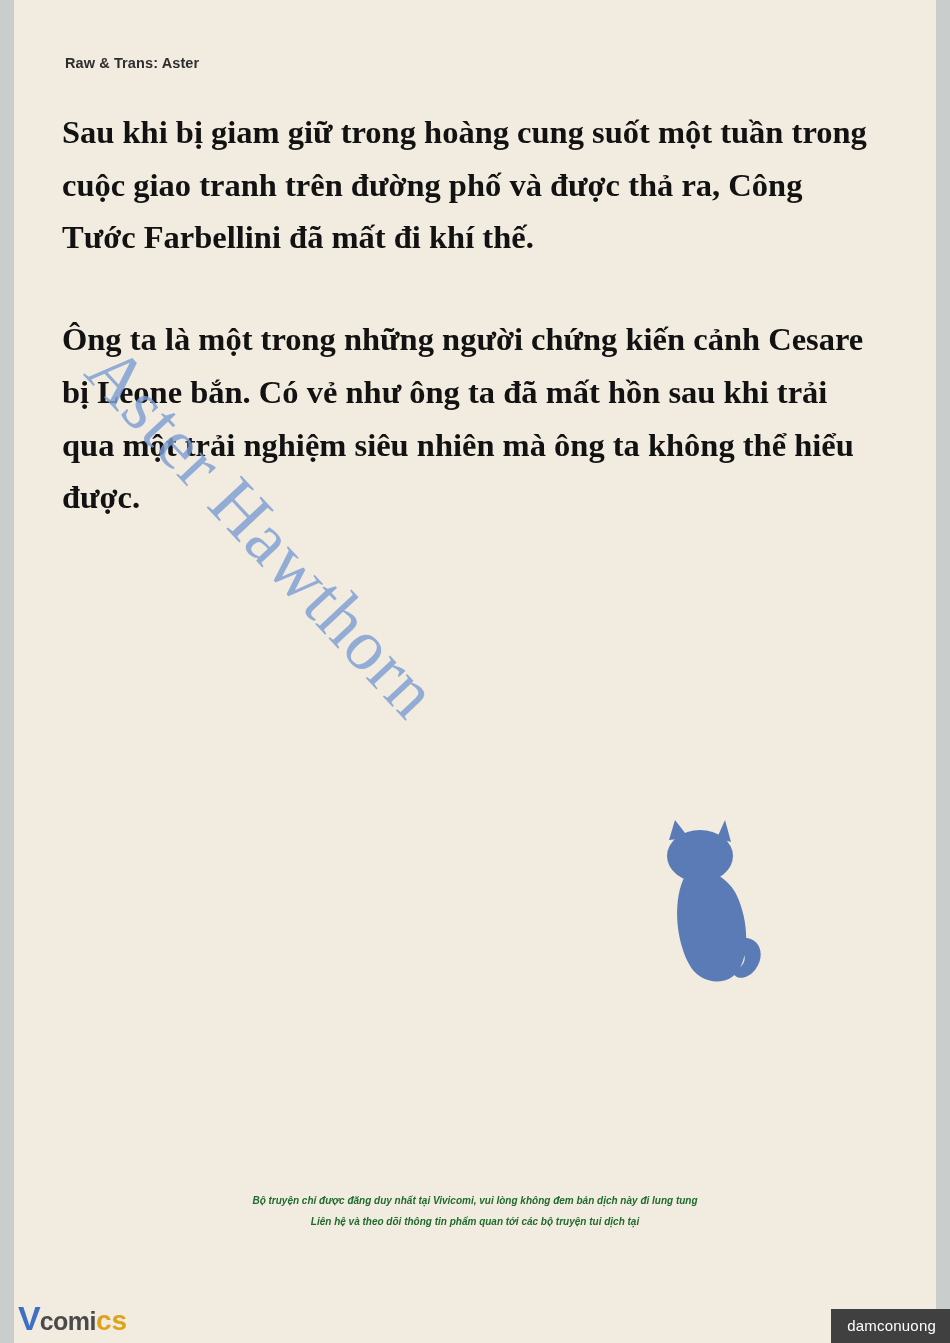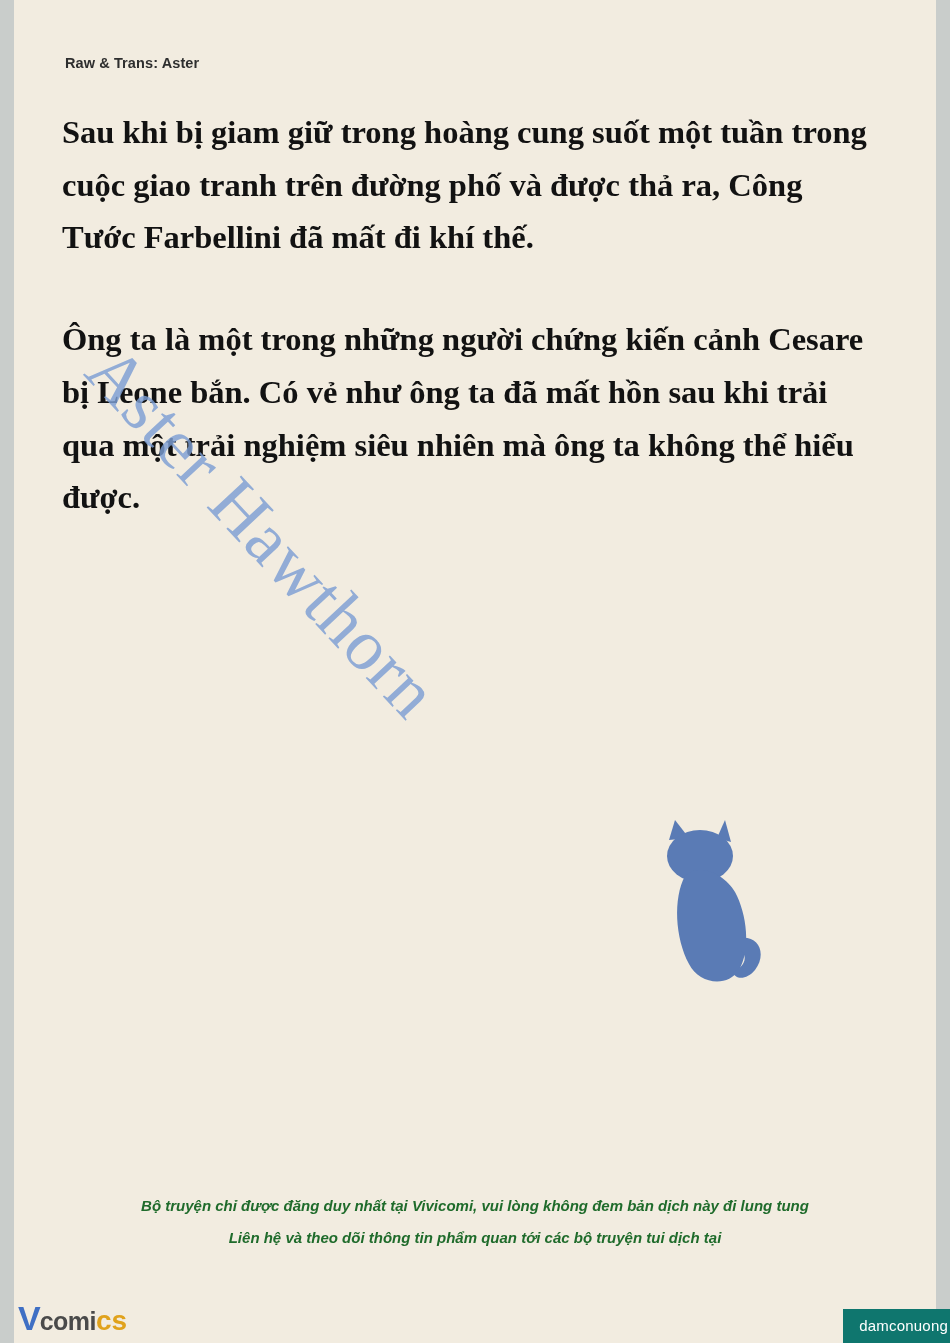--- a/index.html
+++ b/index.html
@@ -85,21 +85,21 @@
   }
 
   .footer-note {
     position: absolute;
     left: 0;
     right: 0;
     top: 1190px;
     text-align: center;
     color: #1f6b2b;
     font-family: "Liberation Sans", sans-serif;
-    font-size: 15px;
+    font-size: 10px;
     font-weight: bold;
     font-style: italic;
     line-height: 2.1;
   }
   .footer-note div { white-space: nowrap; }
 
   .brand {
     position: absolute;
     left: 18px;
     bottom: 8px;
@@ -125,24 +125,24 @@
     color: #e0a21c;
     font-size: 28px;
     font-weight: bold;
     line-height: 1;
   }
 
   .corner-tag {
     position: absolute;
     right: 0;
     bottom: 0;
-    background: #0f766e;
+    background: #404040;
     color: #ffffff;
     font-size: 15px;
-    padding: 8px 2px 9px 16px;
+    padding: 8px 14px 9px 16px;
     font-family: "Liberation Sans", sans-serif;
     letter-spacing: 0.2px;
   }
 </style>
 </head>
 <body>
 
 <div class="page">
 
   <div class="edge left"></div>

